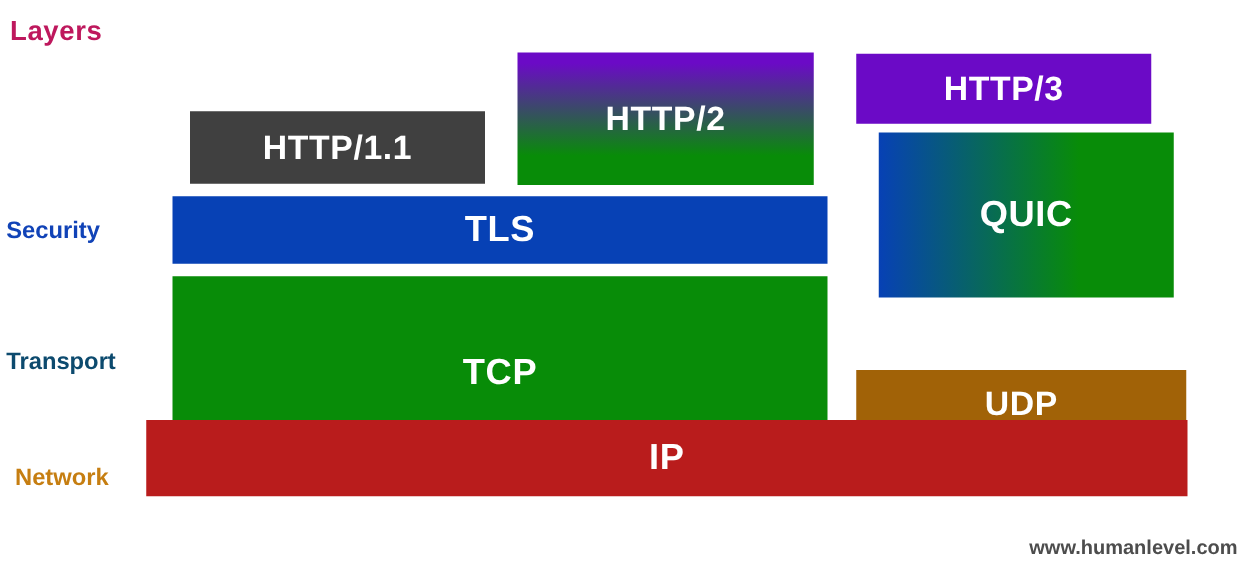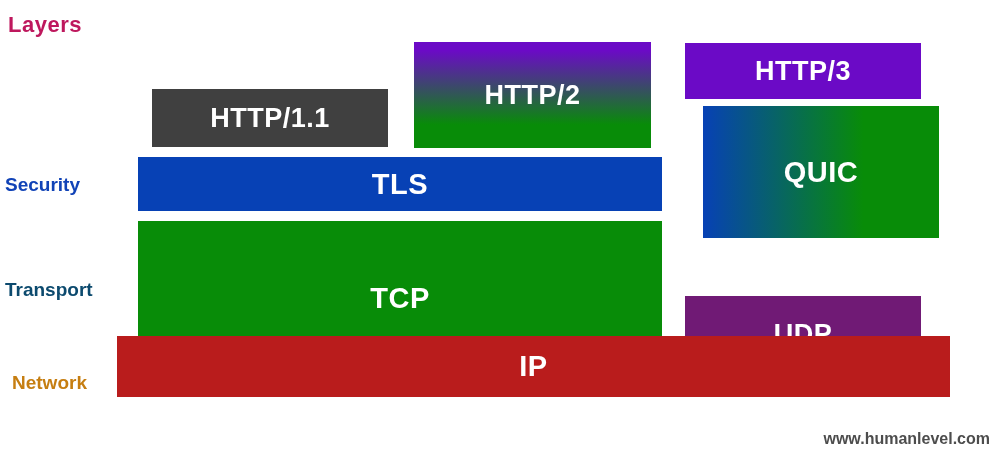--- a/index.html
+++ b/index.html
@@ -44,21 +44,21 @@
     white-space: nowrap;
   }
   .box-http11 { left: 152px; top: 89px;  width: 236px; height: 58px;  background: #404040; }
   .box-http2  { left: 414px; top: 42px;  width: 237px; height: 106px;
                 background: linear-gradient(180deg, #6b0ac6 8%, #088c08 78%); }
   .box-http3  { left: 685px; top: 43px;  width: 236px; height: 56px;  background: #6b0ac6; }
   .box-tls    { left: 138px; top: 157px; width: 524px; height: 54px;  background: #0741b5; font-size: 29px; }
   .box-quic   { left: 685px; top: 106px; width: 236px; height: 132px;
                 background: linear-gradient(90deg, #0741b5 0%, #088c08 68%); font-size: 29px; margin-left: 18px; }
   .box-tcp    { left: 138px; top: 221px; width: 524px; height: 154px; background: #088c08; font-size: 29px; }
-  .box-udp    { left: 685px; top: 296px; width: 236px; height: 54px;  background: #701a75; align-items: flex-end; }
+  .box-udp    { left: 685px; top: 296px; width: 264px; height: 54px;  background: #a16207; }
   .box-ip     { left: 117px; top: 336px; width: 833px; height: 61px;  background: #b91c1c; font-size: 29px; }
 
   .footer-credit {
     position: absolute;
     right: 10px;
     top: 430px;
     font-size: 16px;
     font-weight: bold;
     color: #4d4d4d;
   }

